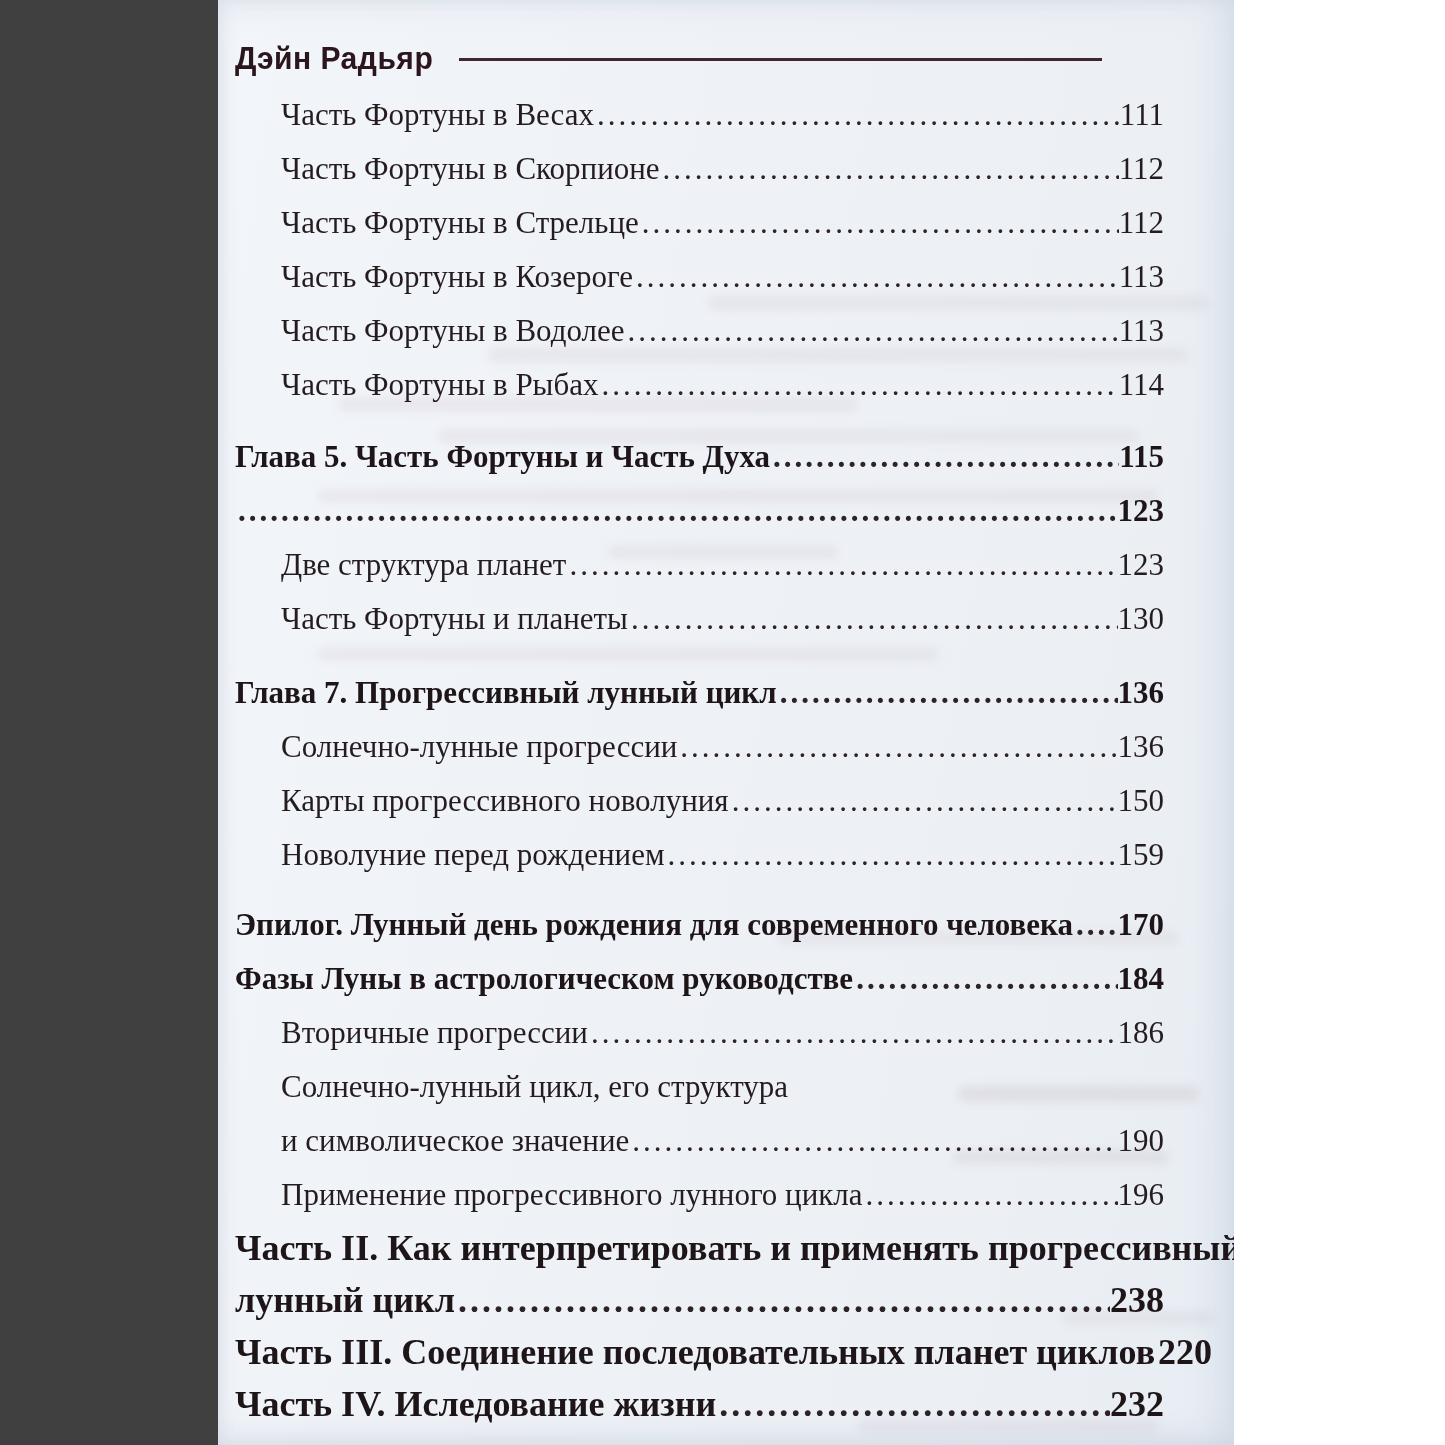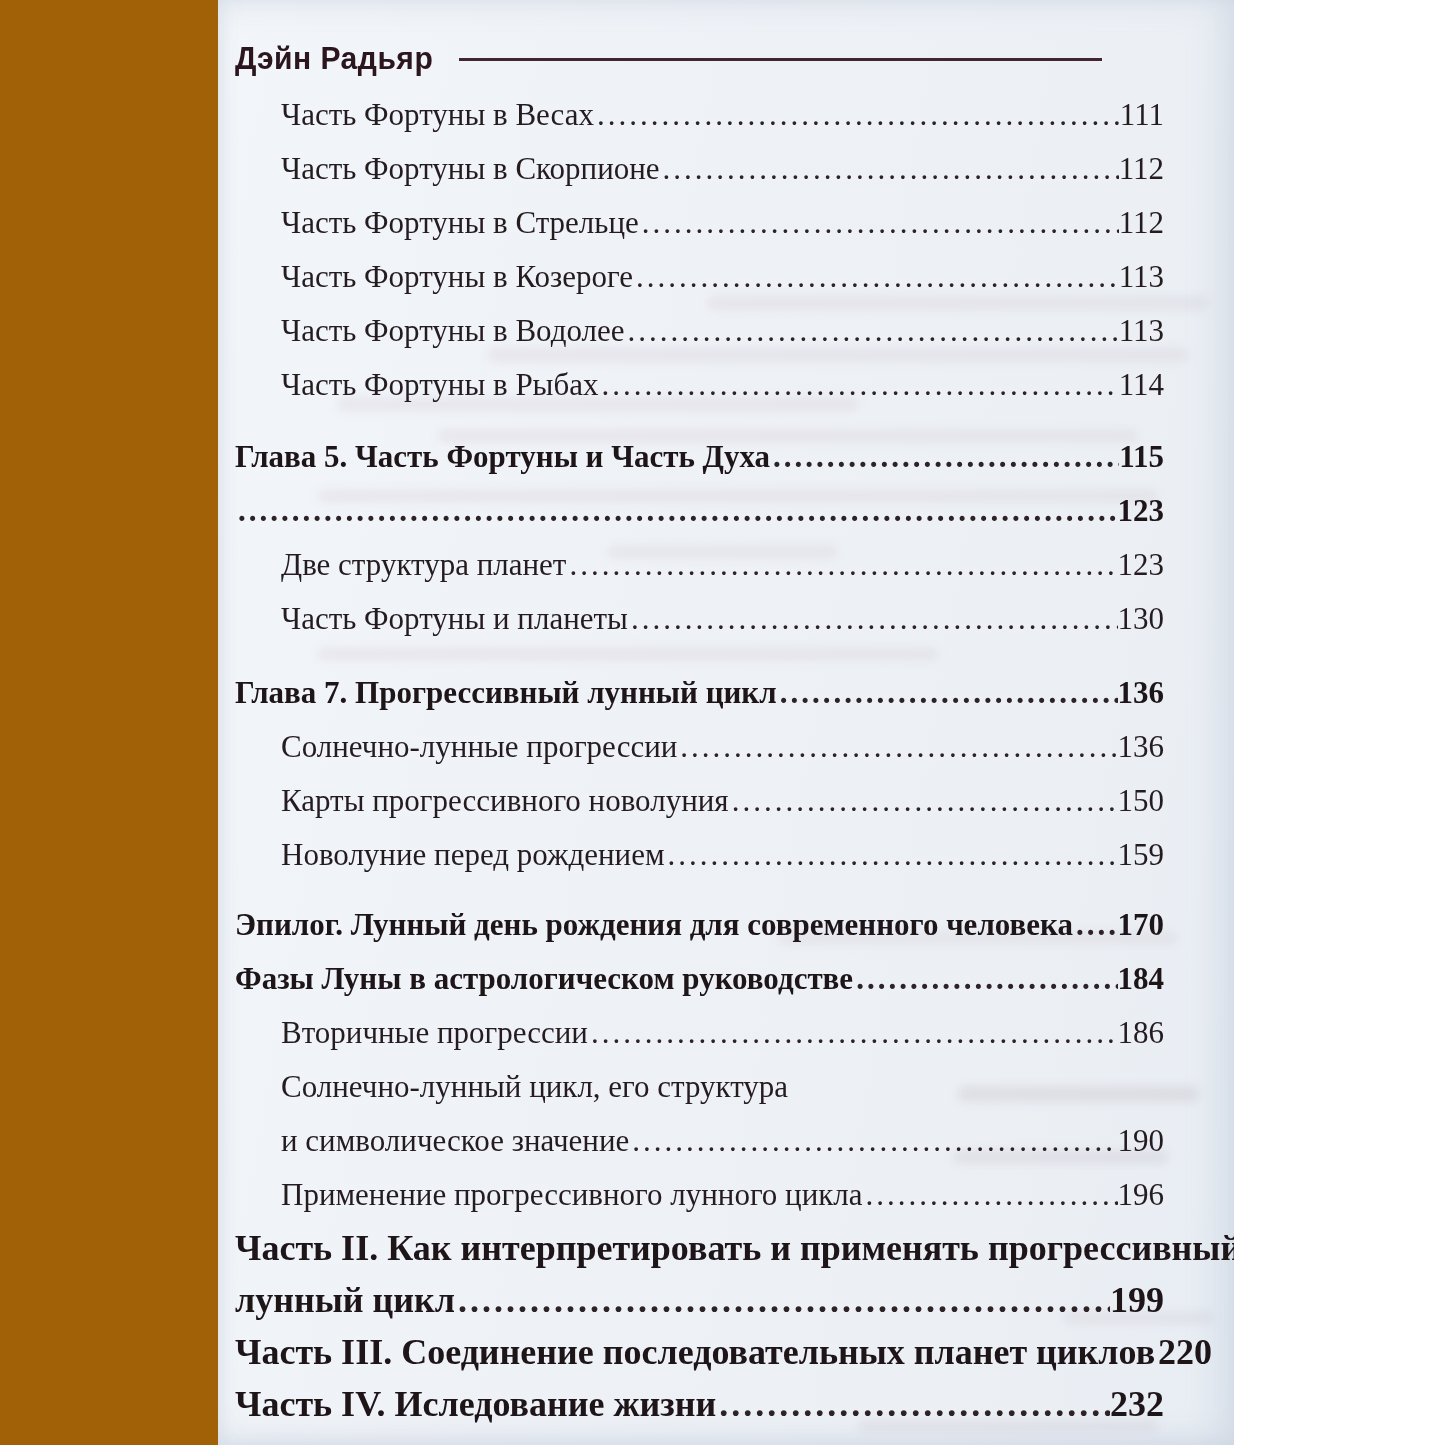--- a/index.html
+++ b/index.html
@@ -2,21 +2,21 @@
 <html><head>
 <meta charset="utf-8">
 <style>
   html, body {
     margin: 0; padding: 0;
     width: 1445px; height: 1445px;
     background: #ffffff;
     font-family: "Liberation Serif", serif;
     overflow: hidden;
   }
-  .stage { position: relative; width: 1215px; height: 1445px; background: #a16207; }
+  .stage { position: relative; width: 1215px; height: 1445px; background: #404040; }
 
   
   .page {
     position: absolute; left: 218px; top: 0;
     width: 1016px; height: 1445px;
     background: linear-gradient(100deg, #f2f5f9 0%, #eef1f6 45%, #ecf0f5 75%, #e8edf3 100%);
     box-shadow: inset -16px 0 34px rgba(140, 160, 190, 0.18),
                 inset 5px 0 12px rgba(150, 165, 190, 0.10),
                 inset 0 -10px 25px rgba(150, 165, 190, 0.08);
     overflow: hidden;
@@ -218,21 +218,21 @@
           <span class="title">Применение прогрессивного лунного цикла </span>
           <span class="leader"></span>
           <span class="pagenum">196</span>
         </div>
         <div class="row part">
           <span class="title">Часть II. Как интерпретировать и применять прогрессивный</span>
         </div>
         <div class="row part">
           <span class="title">лунный цикл </span>
           <span class="leader"></span>
-          <span class="pagenum">199</span>
+          <span class="pagenum">238</span>
         </div>
         <div class="row part">
           <span class="title">Часть III. Соединение последовательных планет циклов</span>
           <span class="leader"></span>
           <span class="pagenum">220</span>
         </div>
         <div class="row part">
           <span class="title">Часть IV. Иследование жизни</span>
           <span class="leader"></span>
           <span class="pagenum">232</span>

